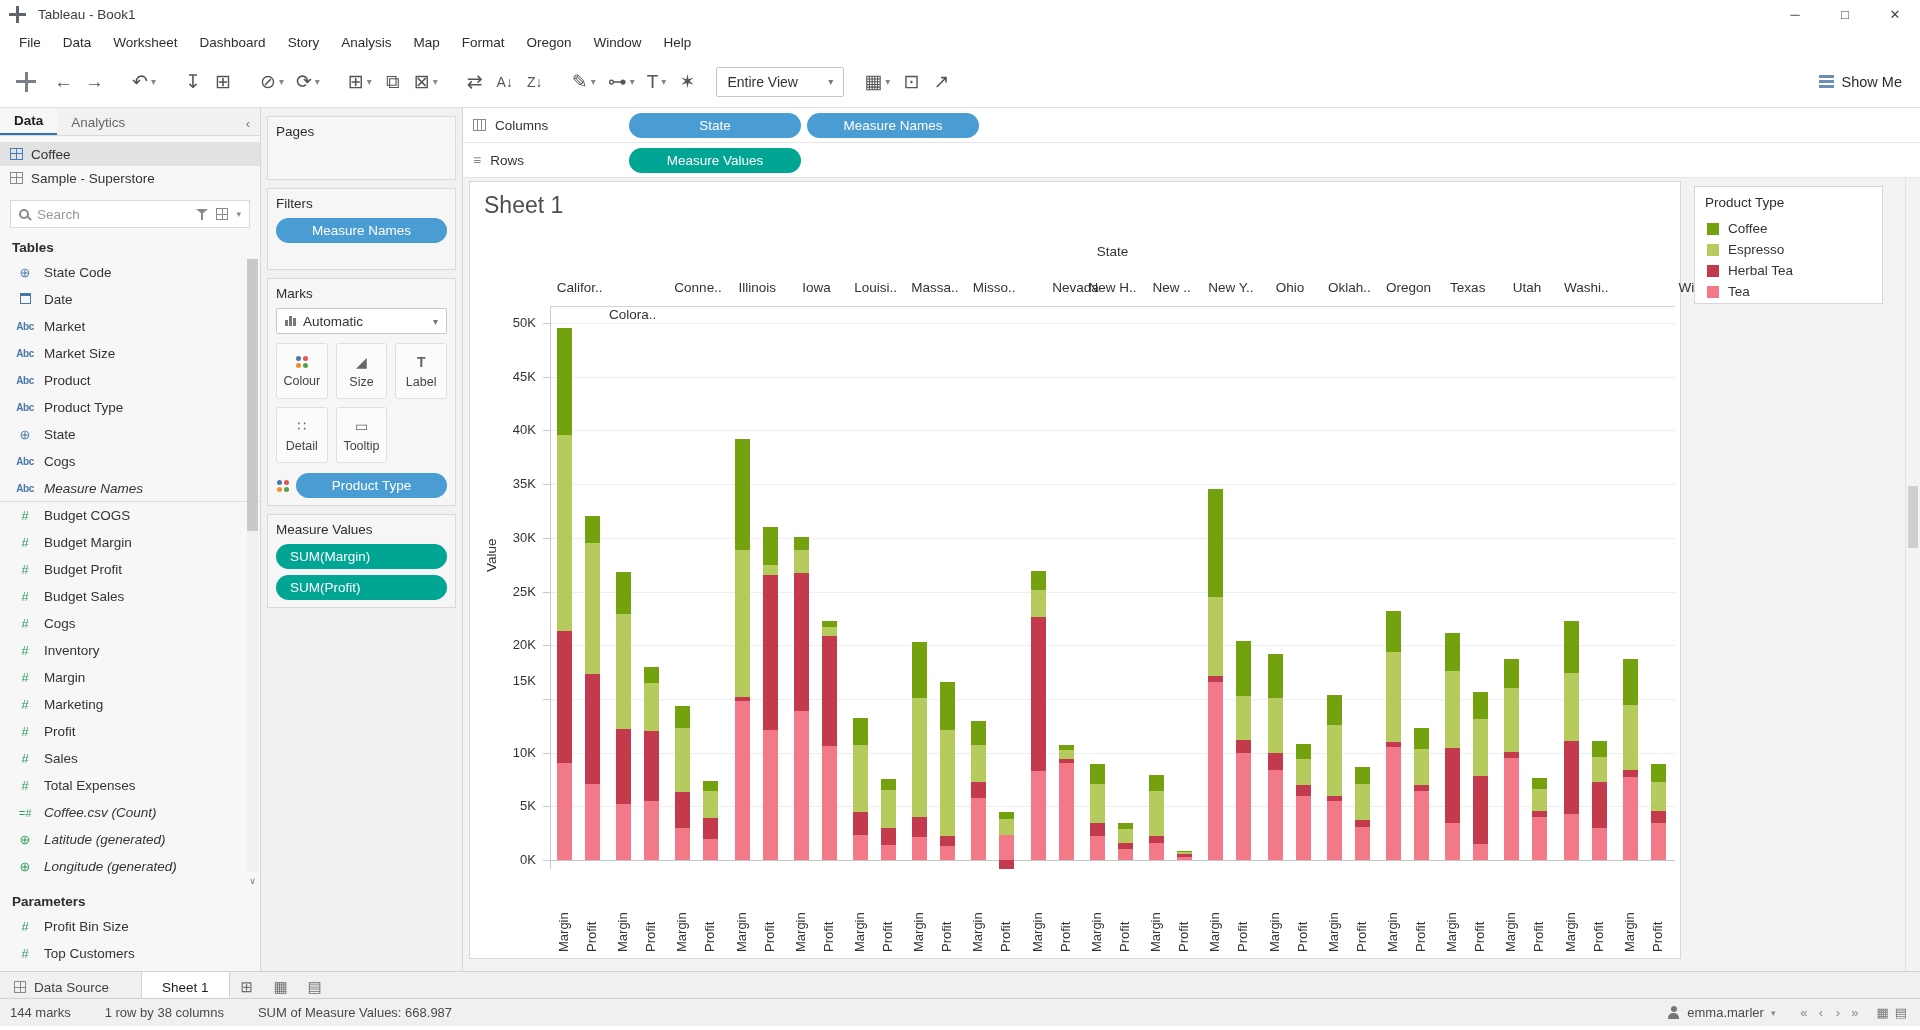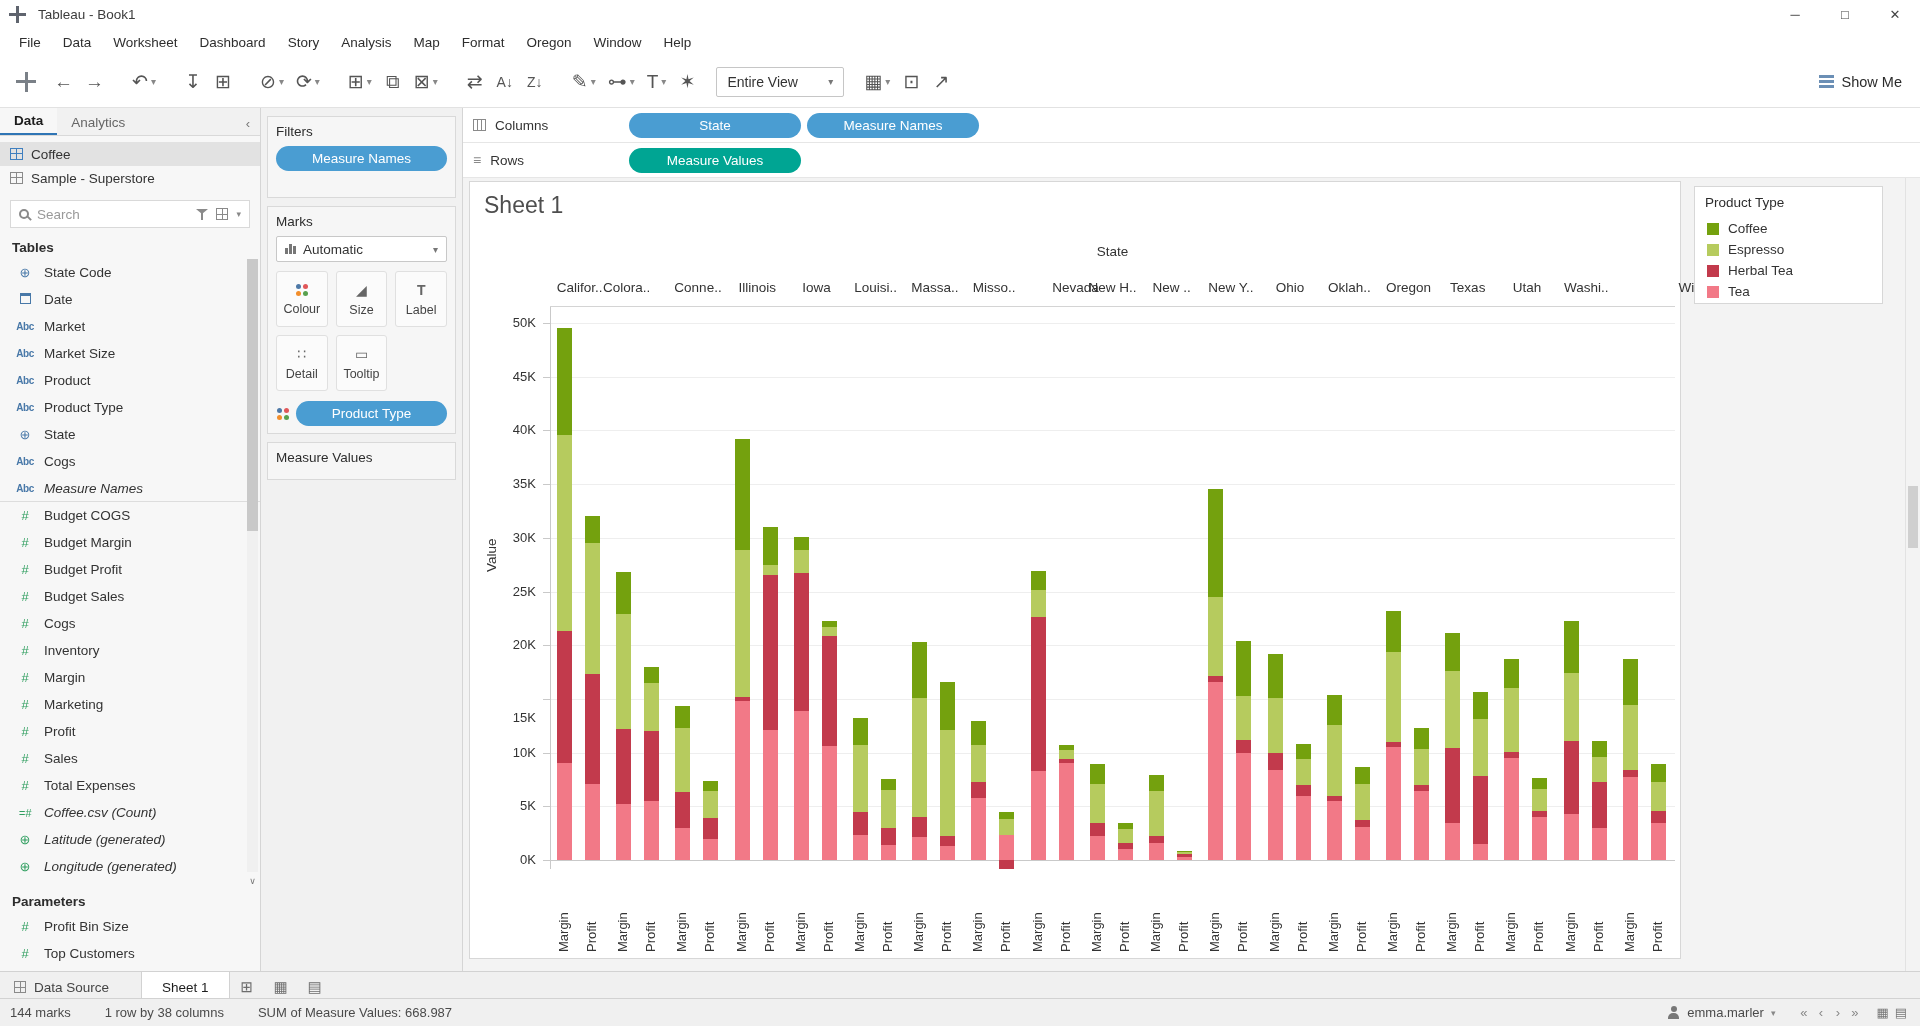--- a/index.html
+++ b/index.html
@@ -384,20 +384,23 @@
           </div>
           <div class="field-row">
             <span class="f-icon meas">#</span>
             <span class="f-name">Top Customers</span>
           </div>
         </div>
     </div>
   </div>
 
   <div class="cards-panel">
+    <div class="card" style="height:64px">
+      <div class="card-label">Pages</div>
+    </div>
     <div class="card" style="height:82px">
       <div class="card-label">Filters</div>
       <div class="pill pill-dim">Measure Names</div>
     </div>
     <div class="card">
       <div class="card-label">Marks</div>
       <div class="mtype">
         <span class="mtype-ico">
             <i style="height:6px"></i>
             <i style="height:10px"></i>
@@ -428,20 +431,24 @@
             <span class="mb-lab">Tooltip</span>
           </div>
         </div>
       <div class="pill-row">
         <span class="color-dots" style="flex:none"></span>
         <div class="pill pill-dim">Product Type</div>
       </div>
     </div>
     <div class="card">
       <div class="card-label">Measure Values</div>
+      <div class="mv-pills">
+        <div class="pill pill-meas pill-left">SUM(Margin)</div>
+        <div class="pill pill-meas pill-left">SUM(Profit)</div>
+      </div>
     </div>
   </div>
 
   <div class="right-col">
     <div class="shelf-row">
       <div class="shelf-label">
         <span class="cols-ico"></span>
         <span>Columns</span>
       </div>
       <div class="pills">
@@ -458,21 +465,21 @@
         <div class="pill pill-meas">Measure Values</div>
       </div>
     </div>
 
     <div class="workspace">
       <div class="chart-box">
         <div class="sheet-title">Sheet 1</div>
         <div class="state-header">State</div>
         <div class="state-labels" id="state-labels">
             <div class="sl" style="left: 0px; width: 59.2105px;">Califor..</div>
-            <div class="sl" style="left: 47px; width: 59.2105px;">Colora..</div>
+            <div class="sl" style="left: 53px; width: 59.2105px; margin-top: 27px;">Colora..</div>
             <div class="sl" style="left: 118.421px; width: 59.2105px;">Conne..</div>
             <div class="sl" style="left: 177.632px; width: 59.2105px;">Illinois</div>
             <div class="sl" style="left: 236.842px; width: 59.2105px;">Iowa</div>
             <div class="sl" style="left: 296.053px; width: 59.2105px;">Louisi..</div>
             <div class="sl" style="left: 355.263px; width: 59.2105px;">Massa..</div>
             <div class="sl" style="left: 414.474px; width: 59.2105px;">Misso..</div>
             <div class="sl" style="left: 496px; width: 59.2105px;">Nevada</div>
             <div class="sl" style="left: 532.895px; width: 59.2105px;">New H..</div>
             <div class="sl" style="left: 592.105px; width: 59.2105px;">New ..</div>
             <div class="sl" style="left: 651.316px; width: 59.2105px;">New Y..</div>
@@ -485,21 +492,21 @@
             <div class="sl" style="left: 1121px; width: 59.2105px;">Wisco..</div>
           </div>
         <div class="header-line"></div>
         <div class="yaxis" id="yaxis">
             <div class="yt" style="top: 545.003px;">0K</div>
             <div class="tm" style="top: 553.003px;"></div>
             <div class="yt" style="top: 491.303px;">5K</div>
             <div class="tm" style="top: 499.303px;"></div>
             <div class="yt" style="top: 437.603px;">10K</div>
             <div class="tm" style="top: 445.603px;"></div>
-            <div class="yt" style="top: 403px;">15K</div>
+            <div class="yt" style="top: 366px;">15K</div>
             <div class="tm" style="top: 391.903px;"></div>
             <div class="yt" style="top: 330.203px;">20K</div>
             <div class="tm" style="top: 338.203px;"></div>
             <div class="yt" style="top: 276.503px;">25K</div>
             <div class="tm" style="top: 284.503px;"></div>
             <div class="yt" style="top: 222.803px;">30K</div>
             <div class="tm" style="top: 230.803px;"></div>
             <div class="yt" style="top: 169.103px;">35K</div>
             <div class="tm" style="top: 177.103px;"></div>
             <div class="yt" style="top: 115.403px;">40K</div>

